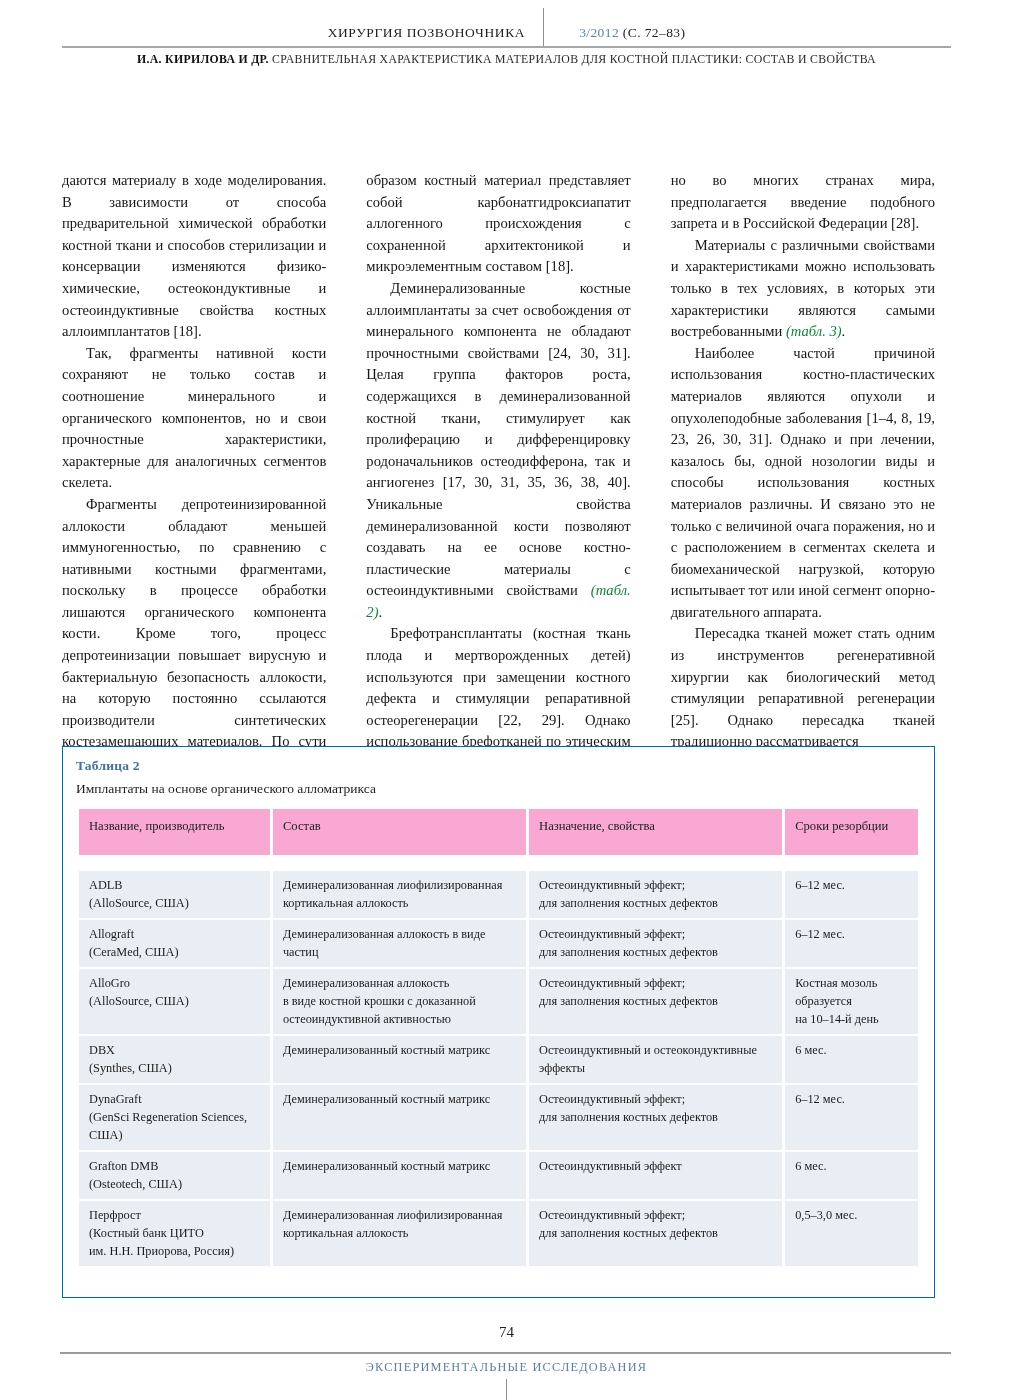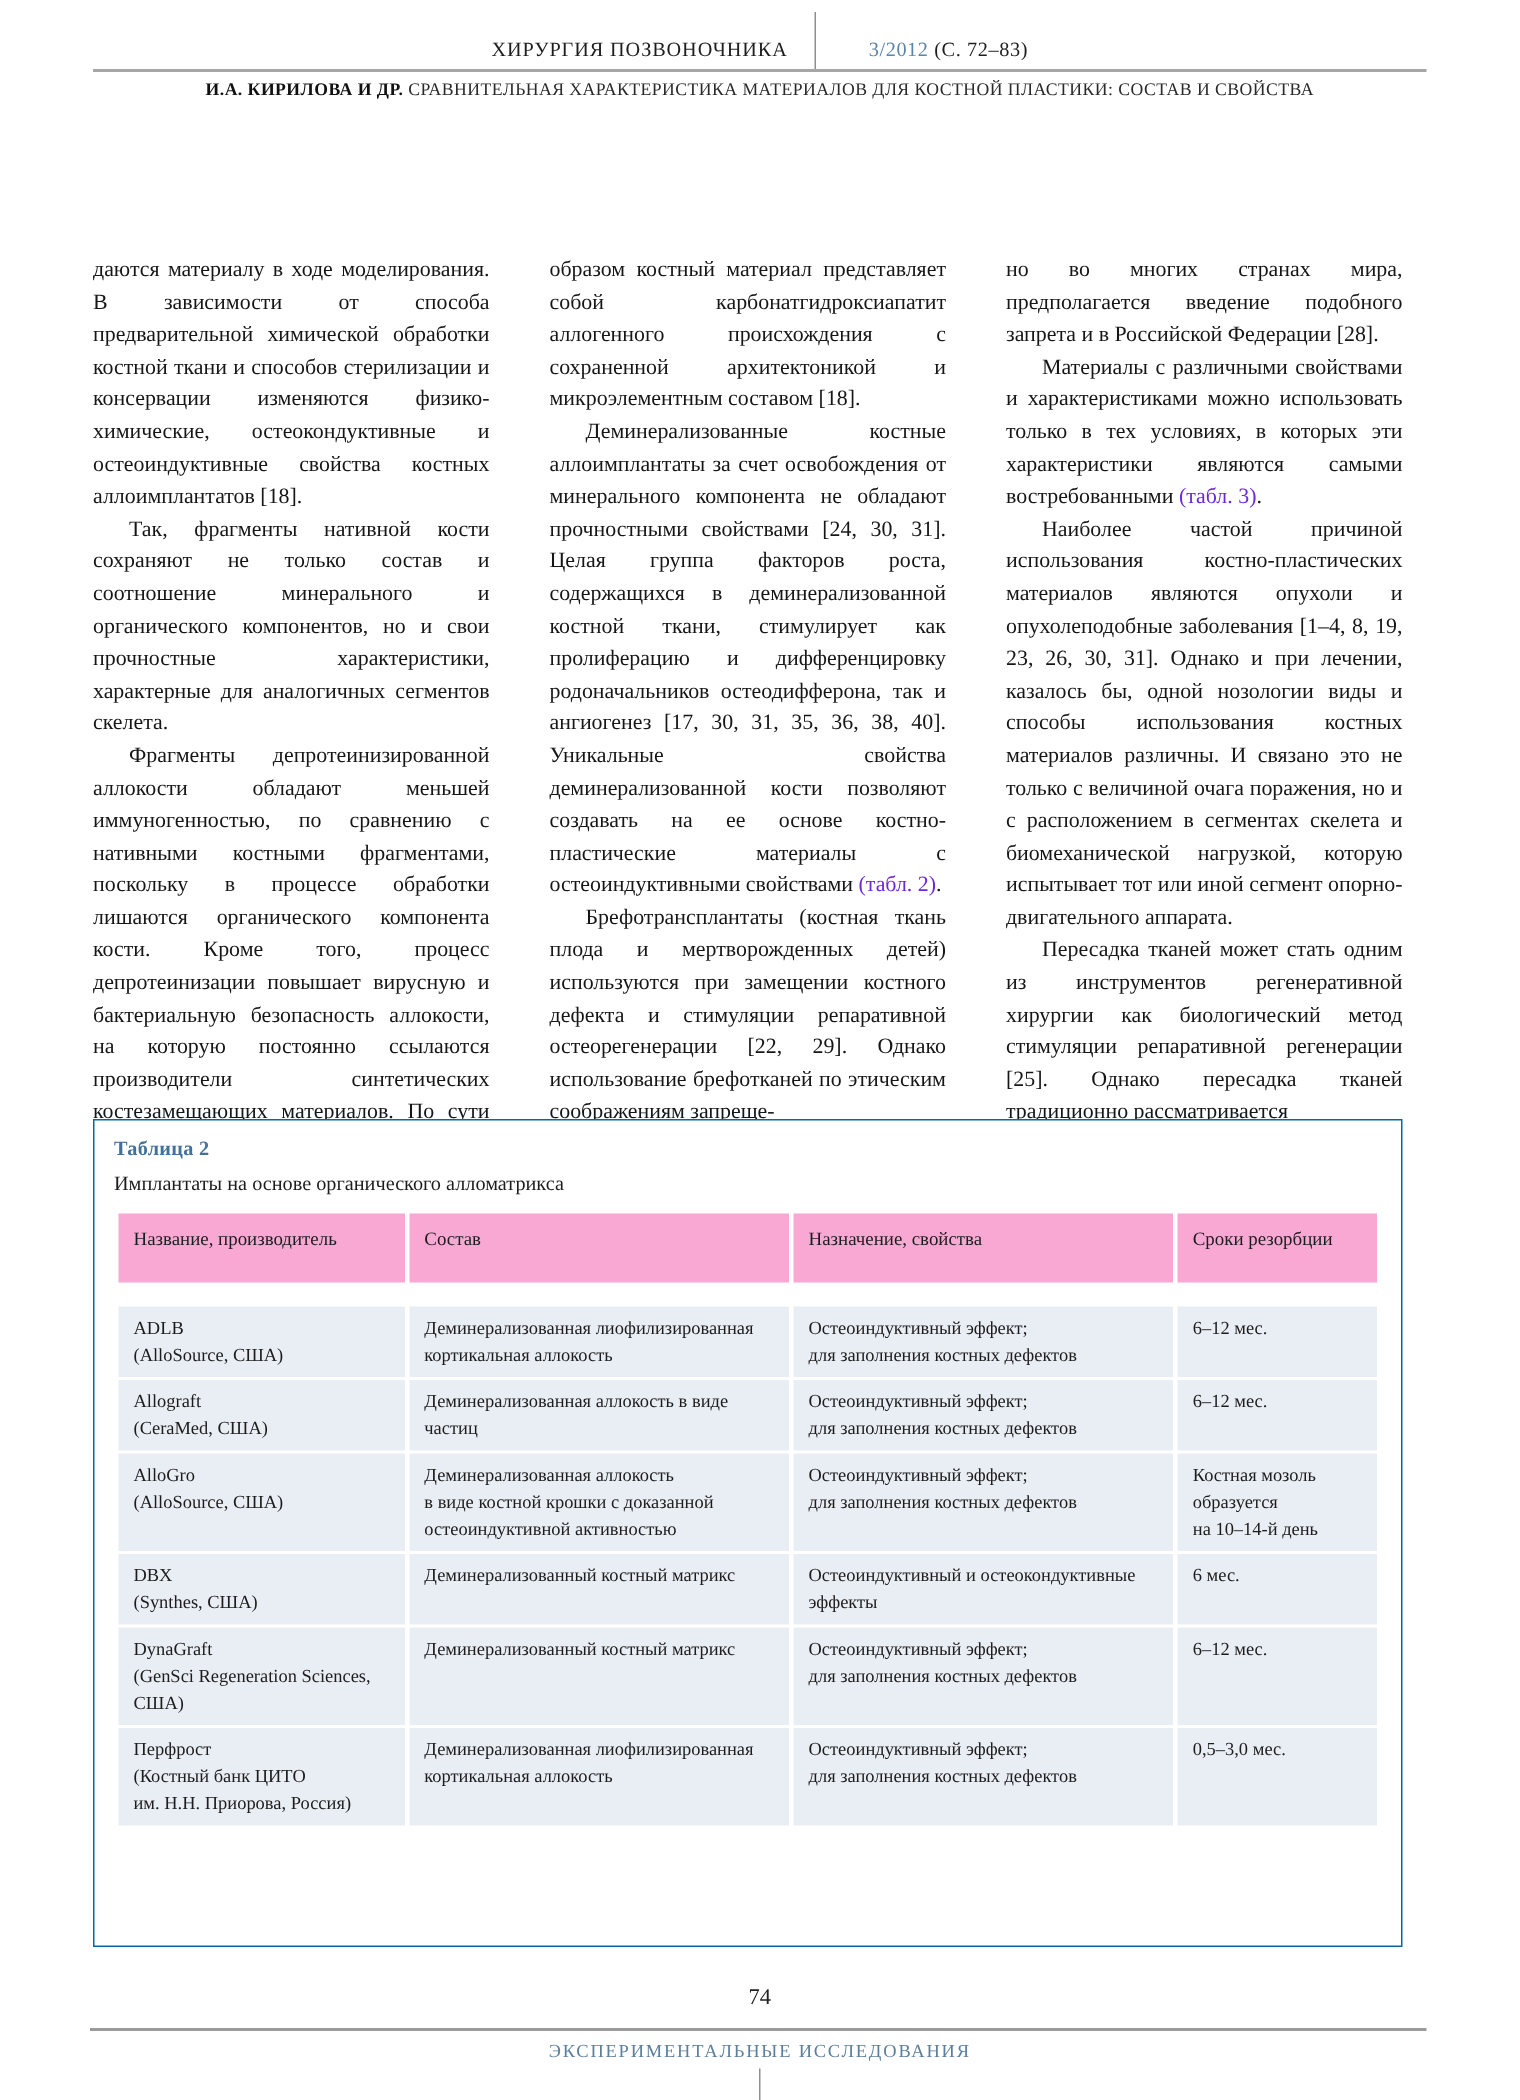--- a/index.html
+++ b/index.html
@@ -17,21 +17,21 @@
   .running-title{position:absolute;top:52px;left:0;width:100%;text-align:center;
     font-size:11.8px;letter-spacing:.3px;color:#2a2a2a;}
   .running-authors{font-weight:bold;color:#111;}
 
   
   .columns{position:absolute;top:170px;left:62px;width:873px;
     display:grid;grid-template-columns:1fr 1fr 1fr;column-gap:40px;}
   .col p{margin:0;font-size:14.6px;line-height:21.6px;text-align:justify;
     -webkit-hyphens:auto;hyphens:auto;}
   .col p.indent{text-indent:24px;}
-  .tbl-ref{color:#6d28d9;}
+  .tbl-ref{color:#15803d;font-style:italic;}
 
   
   .table-block{position:absolute;top:746px;left:62px;width:873px;min-height:552px;
     border:1px solid #0369a1;box-sizing:border-box;background:#fff;padding:11px 13px 10px;}
   .table-label{font-size:13.5px;font-weight:bold;color:#44719b;letter-spacing:.2px;}
   .table-caption{font-size:13.5px;color:#1d1d1d;margin-top:7px;}
   table.data{width:100%;table-layout:fixed;border-collapse:separate;border-spacing:3px 2px;
     margin-top:10px;font-size:12.3px;line-height:18px;color:#1d1d1d;}
   table.data th{background:#f9a8d4;font-weight:normal;text-align:left;vertical-align:top;
     padding:8px 10px 20px;font-size:12.6px;}
@@ -143,20 +143,27 @@
         <tr>
           <td>DynaGraft
 (GenSci Regeneration Sciences,
 США)</td>
           <td>Деминерализованный костный матрикс</td>
           <td>Остеоиндуктивный эффект;
 для заполнения костных дефектов</td>
           <td>6–12 мес.</td>
         </tr>
         <tr>
+          <td>Grafton DMB
+(Osteotech, США)</td>
+          <td>Деминерализованный костный матрикс</td>
+          <td>Остеоиндуктивный эффект</td>
+          <td>6 мес.</td>
+        </tr>
+        <tr>
           <td>Перфрост
 (Костный банк ЦИТО
 им. Н.Н. Приорова, Россия)</td>
           <td>Деминерализованная лиофилизированная
 кортикальная аллокость</td>
           <td>Остеоиндуктивный эффект;
 для заполнения костных дефектов</td>
           <td>0,5–3,0 мес.</td>
         </tr>
       </tbody>

